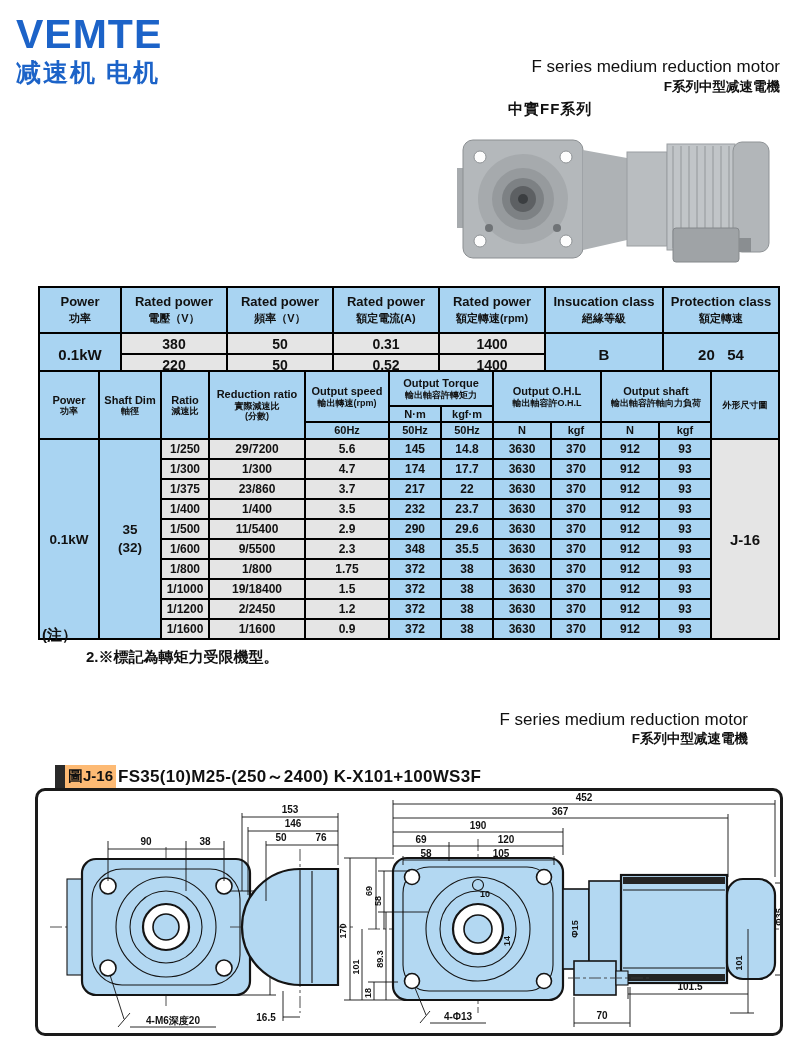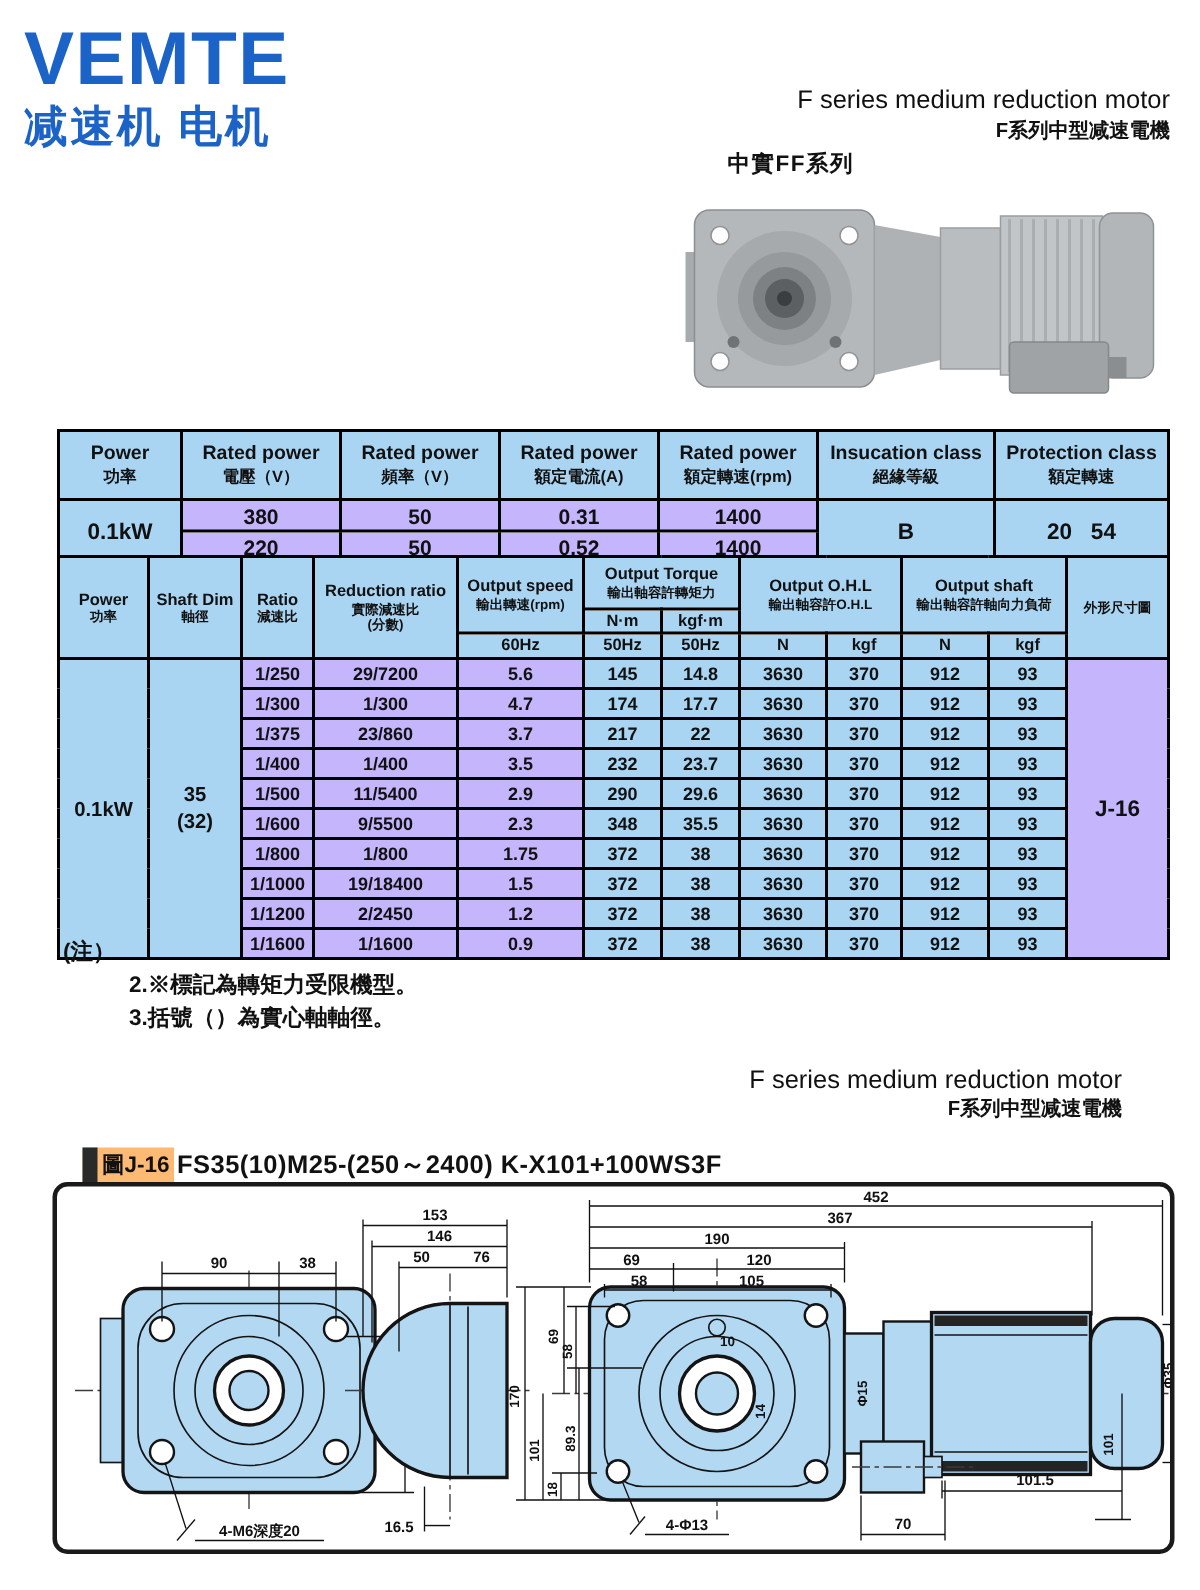--- a/index.html
+++ b/index.html
@@ -5,35 +5,35 @@
   html,body{margin:0;padding:0;background:#fff;}
   .page{position:relative;width:800px;height:1060px;background:#fff;overflow:hidden;
         font-family:"Liberation Sans",sans-serif;color:#111;}
 
   
   .brand{position:absolute;left:10px;top:14px;display:flex;align-items:flex-start;}
   .logo-oval{width:64px;height:56px;border:5px solid #e02b20;border-radius:50%;
              background:#f7ec4e;display:flex;align-items:center;justify-content:center;
              font-weight:bold;font-style:italic;font-size:27px;color:#151515;box-sizing:border-box;}
   .brand-text{margin-left:6px;}
-  .brand-name{color:#1c63c8;font-weight:bold;font-size:50px;line-height:1.0;letter-spacing:1px;}
-  .brand-tag{color:#1c63c8;font-weight:bold;font-size:29px;letter-spacing:2px;margin-top:1px;}
+  .brand-name{color:#1c63c8;font-weight:bold;font-size:41px;line-height:1.0;letter-spacing:1px;}
+  .brand-tag{color:#1c63c8;font-weight:bold;font-size:25px;letter-spacing:2px;margin-top:1px;}
 
   .title-block{position:absolute;right:20px;top:57px;text-align:right;}
   .title-en{font-size:17px;}
   .title-zh{font-size:13.5px;font-weight:bold;margin-top:1px;}
-  .series-label{position:absolute;left:485px;top:100px;font-size:15px;font-weight:bold;letter-spacing:1px;}
+  .series-label{position:absolute;left:508px;top:100px;font-size:15px;font-weight:bold;letter-spacing:1px;}
 
   .photo{position:absolute;left:455px;top:128px;}
 
   
   table{border-collapse:collapse;table-layout:fixed;}
   th,td{border:2px solid #000;padding:0;text-align:center;vertical-align:middle;overflow:hidden;}
   .c-blue{background:#a9d4f2;}
-  .c-white{background:#c4b5fd;}
+  .c-white{background:#e5e5e5;}
 
   .t1{position:absolute;left:38px;top:286px;width:740px;}
   .t1 th{background:#a9d4f2;font-size:13px;font-weight:bold;height:44px;line-height:1.3;}
   .t1 th .zh{font-size:11px;}
   .t1 td{font-size:14px;font-weight:bold;height:19px;}
   .t1 .big{font-size:15px;}
   .t1 .prot{white-space:pre;}
 
   .t2{position:absolute;left:38px;top:370px;width:740px;}
   .t2 th{background:#a9d4f2;font-weight:bold;line-height:1.15;}
@@ -374,23 +374,20 @@
       </tbody>
   </table>
 
   <div class="notes">
     <div class="row">
       <span>(注）</span>
     </div>
     <div class="row ind">
       <span>2.※標記為轉矩力受限機型。</span>
     </div>
-    <div class="row ind">
-      <span>3.括號（）為實心軸軸徑。</span>
-    </div>
   </div>
 
   <div class="sec2">
     <div class="en">F series medium reduction motor</div>
     <div class="zh">F系列中型减速電機</div>
   </div>
 
   <div class="figrow">
     <span class="figtag">圖J-16</span>
     <span class="figmodel">FS35(10)M25-(250～2400) K-X101+100WS3F</span>

